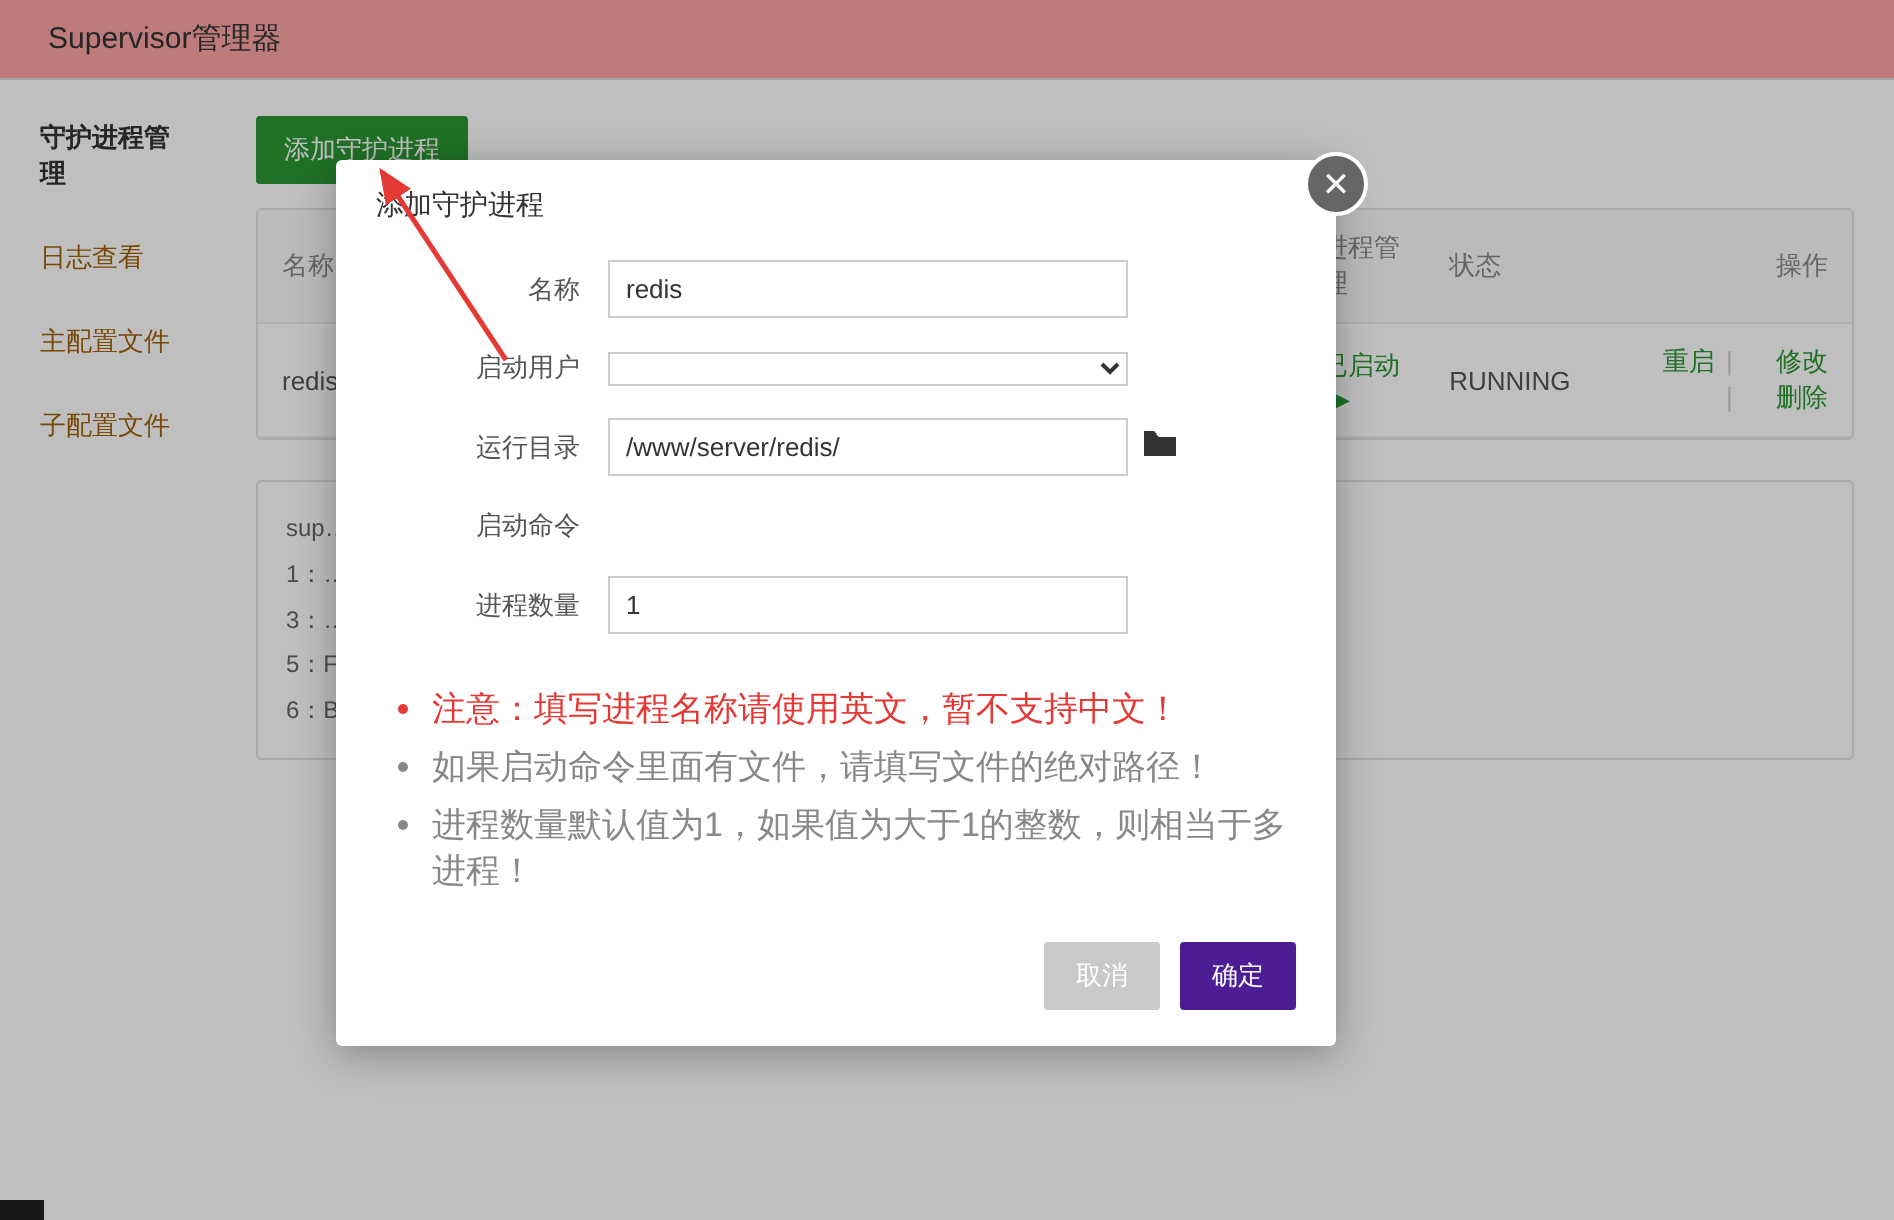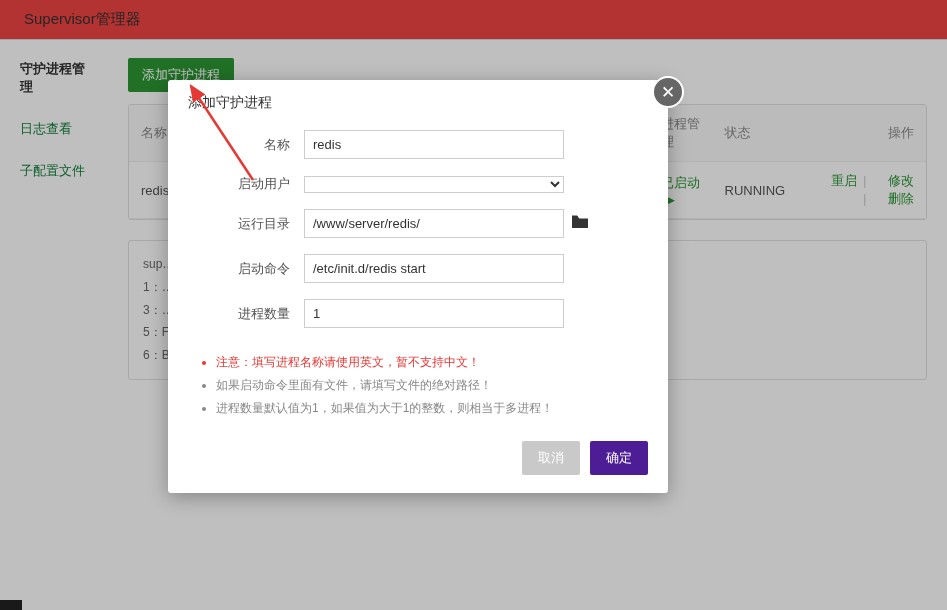--- a/index.html
+++ b/index.html
@@ -7,38 +7,38 @@
       font-family: "Microsoft YaHei", Arial, sans-serif;
       font-size: 13px;
       color: #333;
       background: #fff;
       width: 947px;
       height: 610px;
       position: relative;
       overflow: hidden;
     }
     .page-header {
-      background: #ef4444;
+      background: #fca5a5;
       border-bottom: 1px solid #ddd;
       padding: 10px 24px;
       font-size: 15px;
       color: #333;
     }
     .main-layout {
       display: flex;
       height: calc(100% - 40px);
     }
     .sidebar {
       width: 108px;
       padding-top: 8px;
     }
     .sidebar-item {
       padding: 12px 20px;
       cursor: pointer;
-      color: #15803d;
+      color: #a16207;
       font-size: 13px;
     }
     .sidebar-item.active { font-weight: bold; color: #333; }
     .content {
       flex: 1;
       padding: 18px 20px;
       position: relative;
     }
     .add-btn {
       background: #2b9733;
@@ -135,21 +135,21 @@
       color: #333;
       background: #fff;
     }
     .form-select { height: 17px; }
     .folder-icon { margin-left: 8px; cursor: pointer; color: #333; font-size: 15px; }
     .hints { padding: 4px 20px 12px 30px; }
     .hints li {
       list-style: disc;
       margin: 6px 0 6px 18px;
       color: #888;
-      font-size: 12px;
+      font-size: 17px;
     }
     .hints li.warn { color: #e53935; }
     .modal-footer {
       display: flex;
       justify-content: flex-end;
       gap: 10px;
       padding: 6px 20px 4px;
     }
     .btn { border: none; padding: 8px 16px; font-size: 13px; border-radius: 2px; cursor: pointer; }
     .btn-cancel { background: #c9c9c9; color: #fff; margin-left: 28px; }
@@ -163,20 +163,21 @@
   </style>
 </head>
 <body>
 
 <div class="page-header">Supervisor管理器</div>
 
 <div class="main-layout">
   <div class="sidebar">
     <div class="sidebar-item active">守护进程管理</div>
     <div class="sidebar-item">日志查看</div>
+    <div class="sidebar-item">主配置文件</div>
     <div class="sidebar-item">子配置文件</div>
   </div>
 
   <div class="content">
     <button class="add-btn">添加守护进程</button>
 
     <div class="table-wrap">
       <table>
         <thead>
           <tr>
@@ -251,23 +252,20 @@
         <input class="form-input" value="/www/server/redis/" style="">
         <span class="folder-icon">
           <svg width="16" height="14" viewBox="0 0 16 14">
               <path d="M0 2 L6 2 L7.5 3.5 L16 3.5 L16 13 L0 13 Z M0 2 L0 0.5 L5 0.5 L6.5 2" fill="#333"></path>
             </svg>
         </span>
       </div>
     </div>
     <div class="form-row">
       <div class="form-label">启动命令</div>
-      <div class="form-input-wrap">
-        <input class="form-input" value="/etc/init.d/redis start" style="">
-      </div>
     </div>
     <div class="form-row">
       <div class="form-label">进程数量</div>
       <div class="form-input-wrap">
         <input class="form-input" value="1" style="">
       </div>
     </div>
   </div>
 
   <ul class="hints">

